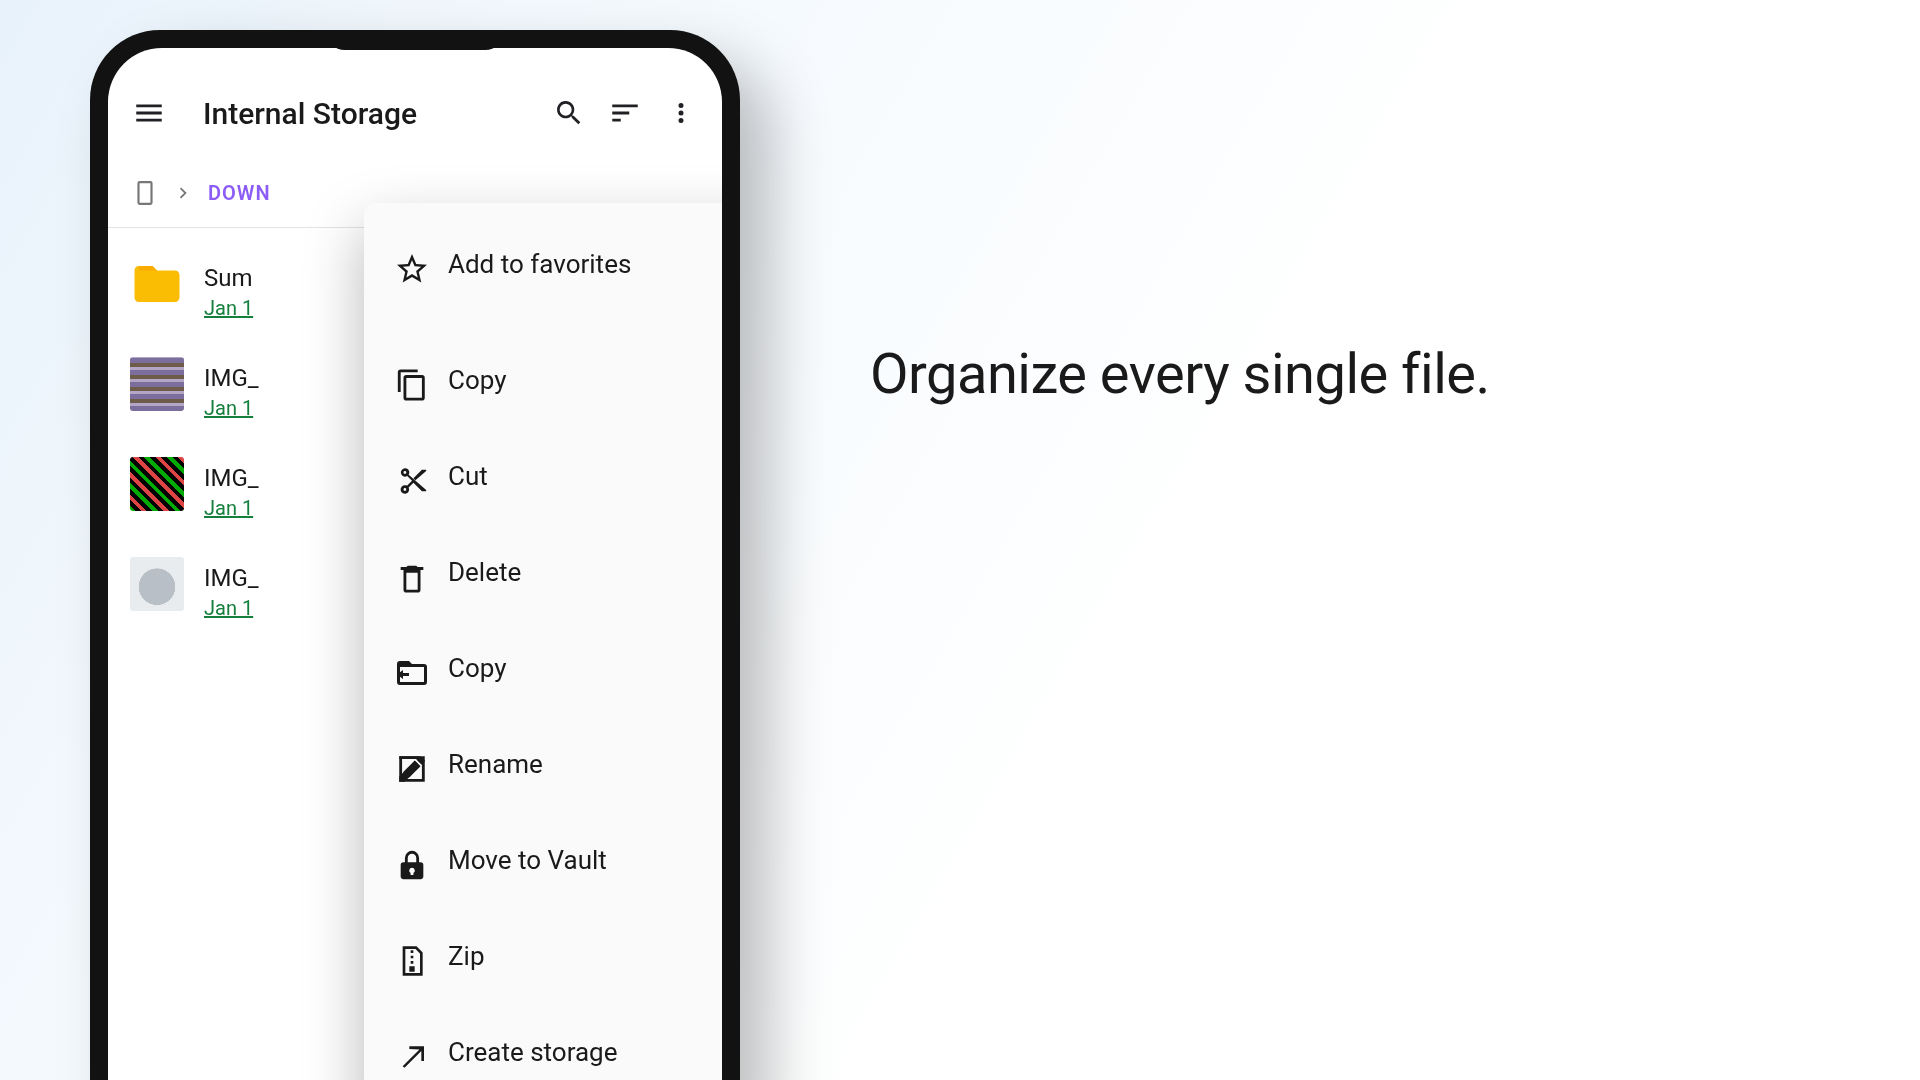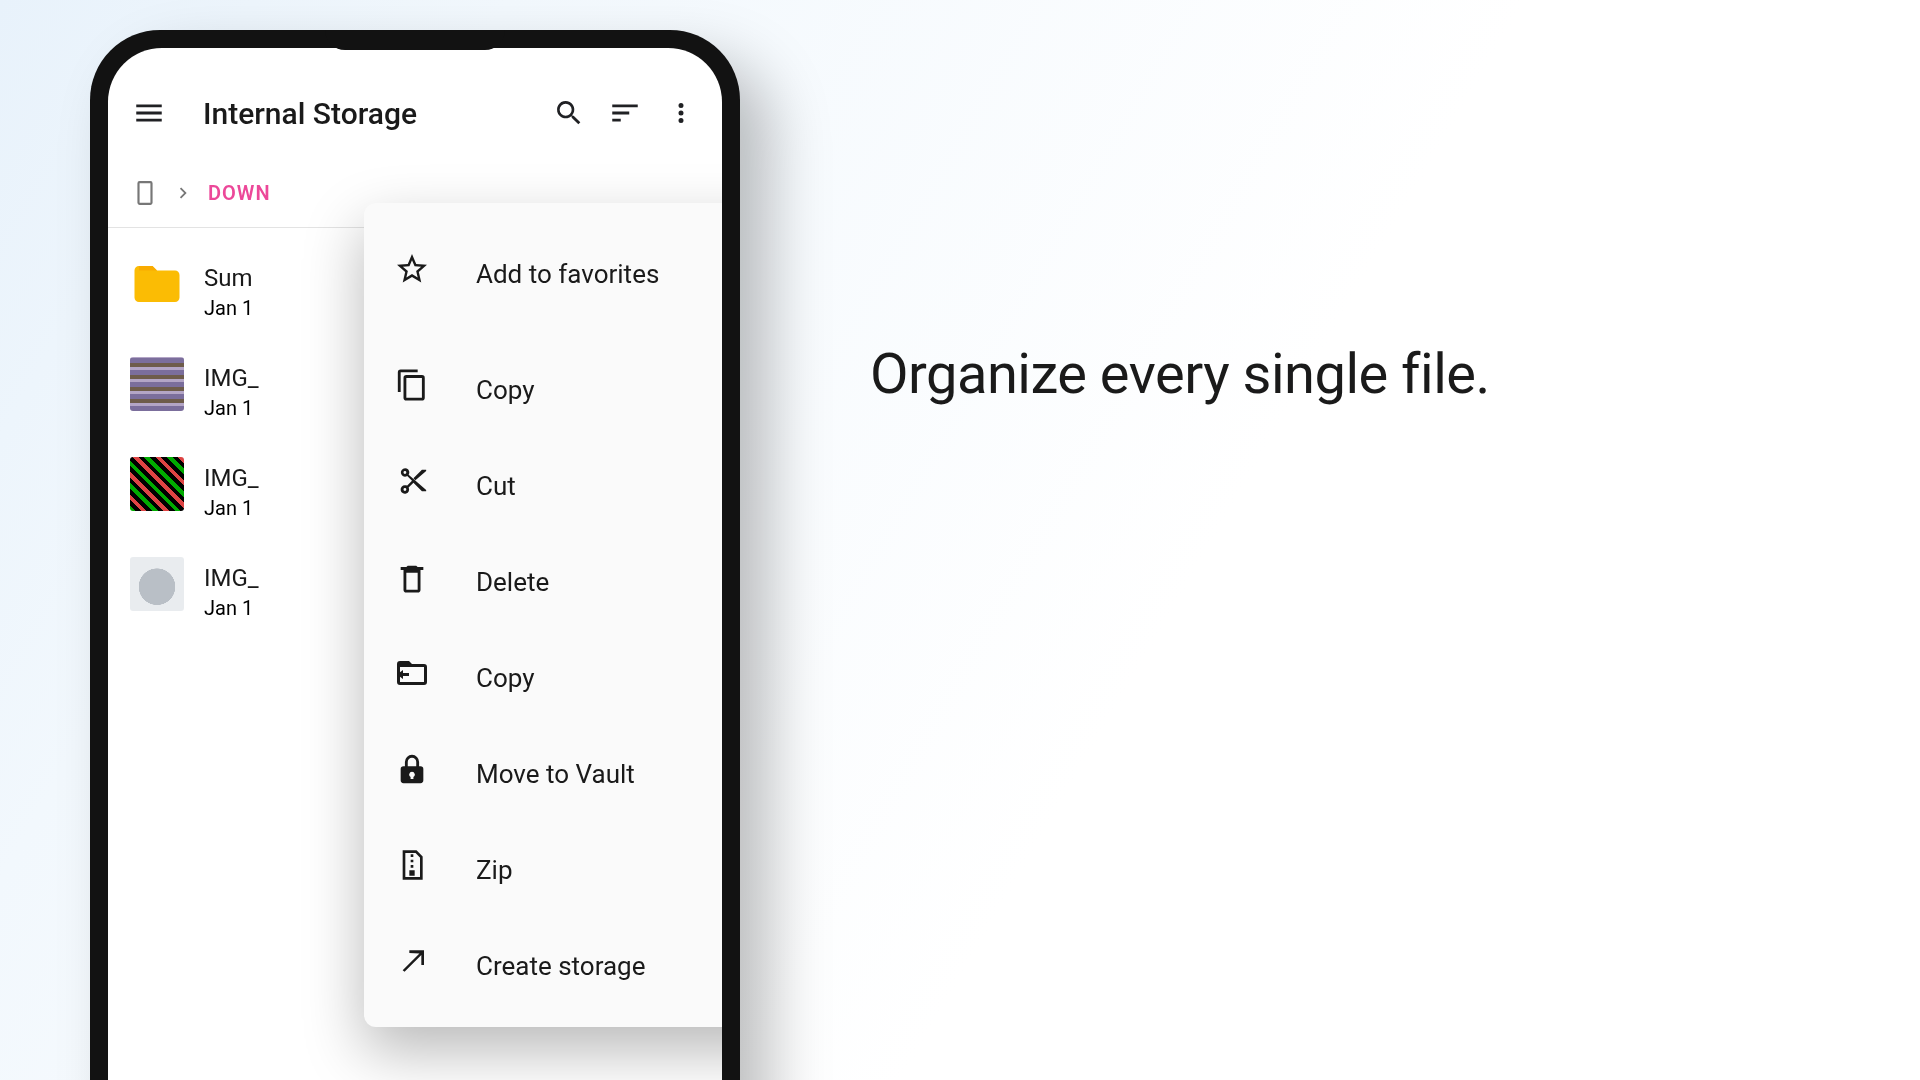--- a/index.html
+++ b/index.html
@@ -92,21 +92,21 @@
     gap: 14px;
     padding: 0 24px;
     height: 70px;
     border-bottom: 1px solid #e3e3e3;
     color: #5f6368;
   }
   .breadcrumb .bc-text {
     font-size: 20px;
     font-weight: 600;
     letter-spacing: 1px;
-    color: #ec4899;
+    color: #8b5cf6;
   }
 
   
   .filelist { padding: 6px 0; }
   .file-row {
     display: flex;
     align-items: center;
     gap: 20px;
     padding: 12px 22px;
     height: 100px;
@@ -124,41 +124,42 @@
   .thumb.img2 { background: repeating-linear-gradient(45deg,#0a0 0 4px,#000 4px 8px,#d44 8px 12px,#000 12px 16px); }
   .thumb.img3 { background: radial-gradient(circle at 50% 55%,#b9bfc6 0 45%,#e9ecef 46% 100%); }
   .file-meta { min-width: 0; margin-top: 16px; }
   .file-name {
     font-size: 24px;
     color: #1a1a1a;
     white-space: nowrap;
   }
   .file-date {
     font-size: 20px;
-    color: #000000;
+    color: #15803d;
     margin-top: 4px;
     white-space: nowrap;
+    text-decoration: underline;
   }
 
   
   .ctxmenu {
     position: absolute;
     left: 256px;
     top: 155px;
     width: 510px;
     background: #fafafa;
     border-radius: 12px;
     box-shadow: 0 24px 60px rgba(0,0,0,0.28);
     padding: 18px 0 18px 0;
     z-index: 10;
   }
   .ctx-item {
     display: flex;
-    align-items: flex-end;
-    gap: 44px;
+    align-items: flex-start;
+    gap: 16px;
     padding: 28px 30px 28px 28px;
     color: #1a1a1a;
     font-size: 26px;
   }
   .ctx-item .ic {
     width: 40px; height: 40px;
     display: flex; align-items: center; justify-content: center;
     color: #1a1a1a;
   }
   .ctx-sep { height: 20px; }
@@ -289,20 +290,36 @@
       <div class="ctx-item">
         <span class="ic">
           <svg width="36" height="36" viewBox="0 0 24 24">
               <path fill="currentColor" d="M20 6h-8l-2-2H4a2 2 0 0 0-2 2v12a2 2 0 0 0 2 2h16a2 2 0 0 0 2-2V8a2 2 0 0 0-2-2zm0 12H4V8h16v10z"></path>
               <path fill="currentColor" d="m2 13 4-3v2h4v2H6v2z"></path>
             </svg>
         </span>
         <span>Copy</span>
       </div>
 
+      <div class="ctx-item">
+        <span class="ic">
+          <svg width="34" height="34" viewBox="0 0 24 24">
+              <path fill="currentColor" d="M3 17.25V21h3.75l11-11-3.75-3.75-11 11zM20.71 7.04a1 1 0 0 0 0-1.41l-2.34-2.34a1 1 0 0 0-1.41 0L15 5.25 18.75 9l1.96-1.96zM3 3h14v2H3z"></path>
+              <path fill="currentColor" d="M3 3h18v2h-8l-2 2H3zM3 21h18v-2h-5l-2 2H3z" opacity="0"></path>
+              <path fill="currentColor" d="M5 19h14v2H5zM5 3h14v2H5z" opacity="0"></path>
+              <path fill="currentColor" d="M3 21h18v-2H3zM3 3h18v2H3z" opacity="0"></path>
+            </svg>
+
+          <svg style="position:absolute" width="34" height="34" viewBox="0 0 24 24">
+              <path fill="none" stroke="currentColor" stroke-width="2" d="M4 4h16v16H4z"></path>
+              <path fill="currentColor" d="m14 6 4 4-8 8H6v-4z"></path>
+            </svg>
+        </span>
+        <span>Rename</span>
+      </div>
 
       <div class="ctx-item">
         <span class="ic">
           <svg width="34" height="34" viewBox="0 0 24 24">
               <path fill="currentColor" d="M12 2a5 5 0 0 0-5 5v3H6a2 2 0 0 0-2 2v8a2 2 0 0 0 2 2h12a2 2 0 0 0 2-2v-8a2 2 0 0 0-2-2h-1V7a5 5 0 0 0-5-5zm-3 5a3 3 0 1 1 6 0v3H9V7zm3 7a2 2 0 0 1 1 3.73V19h-2v-1.27A2 2 0 0 1 12 14z"></path>
             </svg>
         </span>
         <span>Move to Vault</span>
       </div>
 

